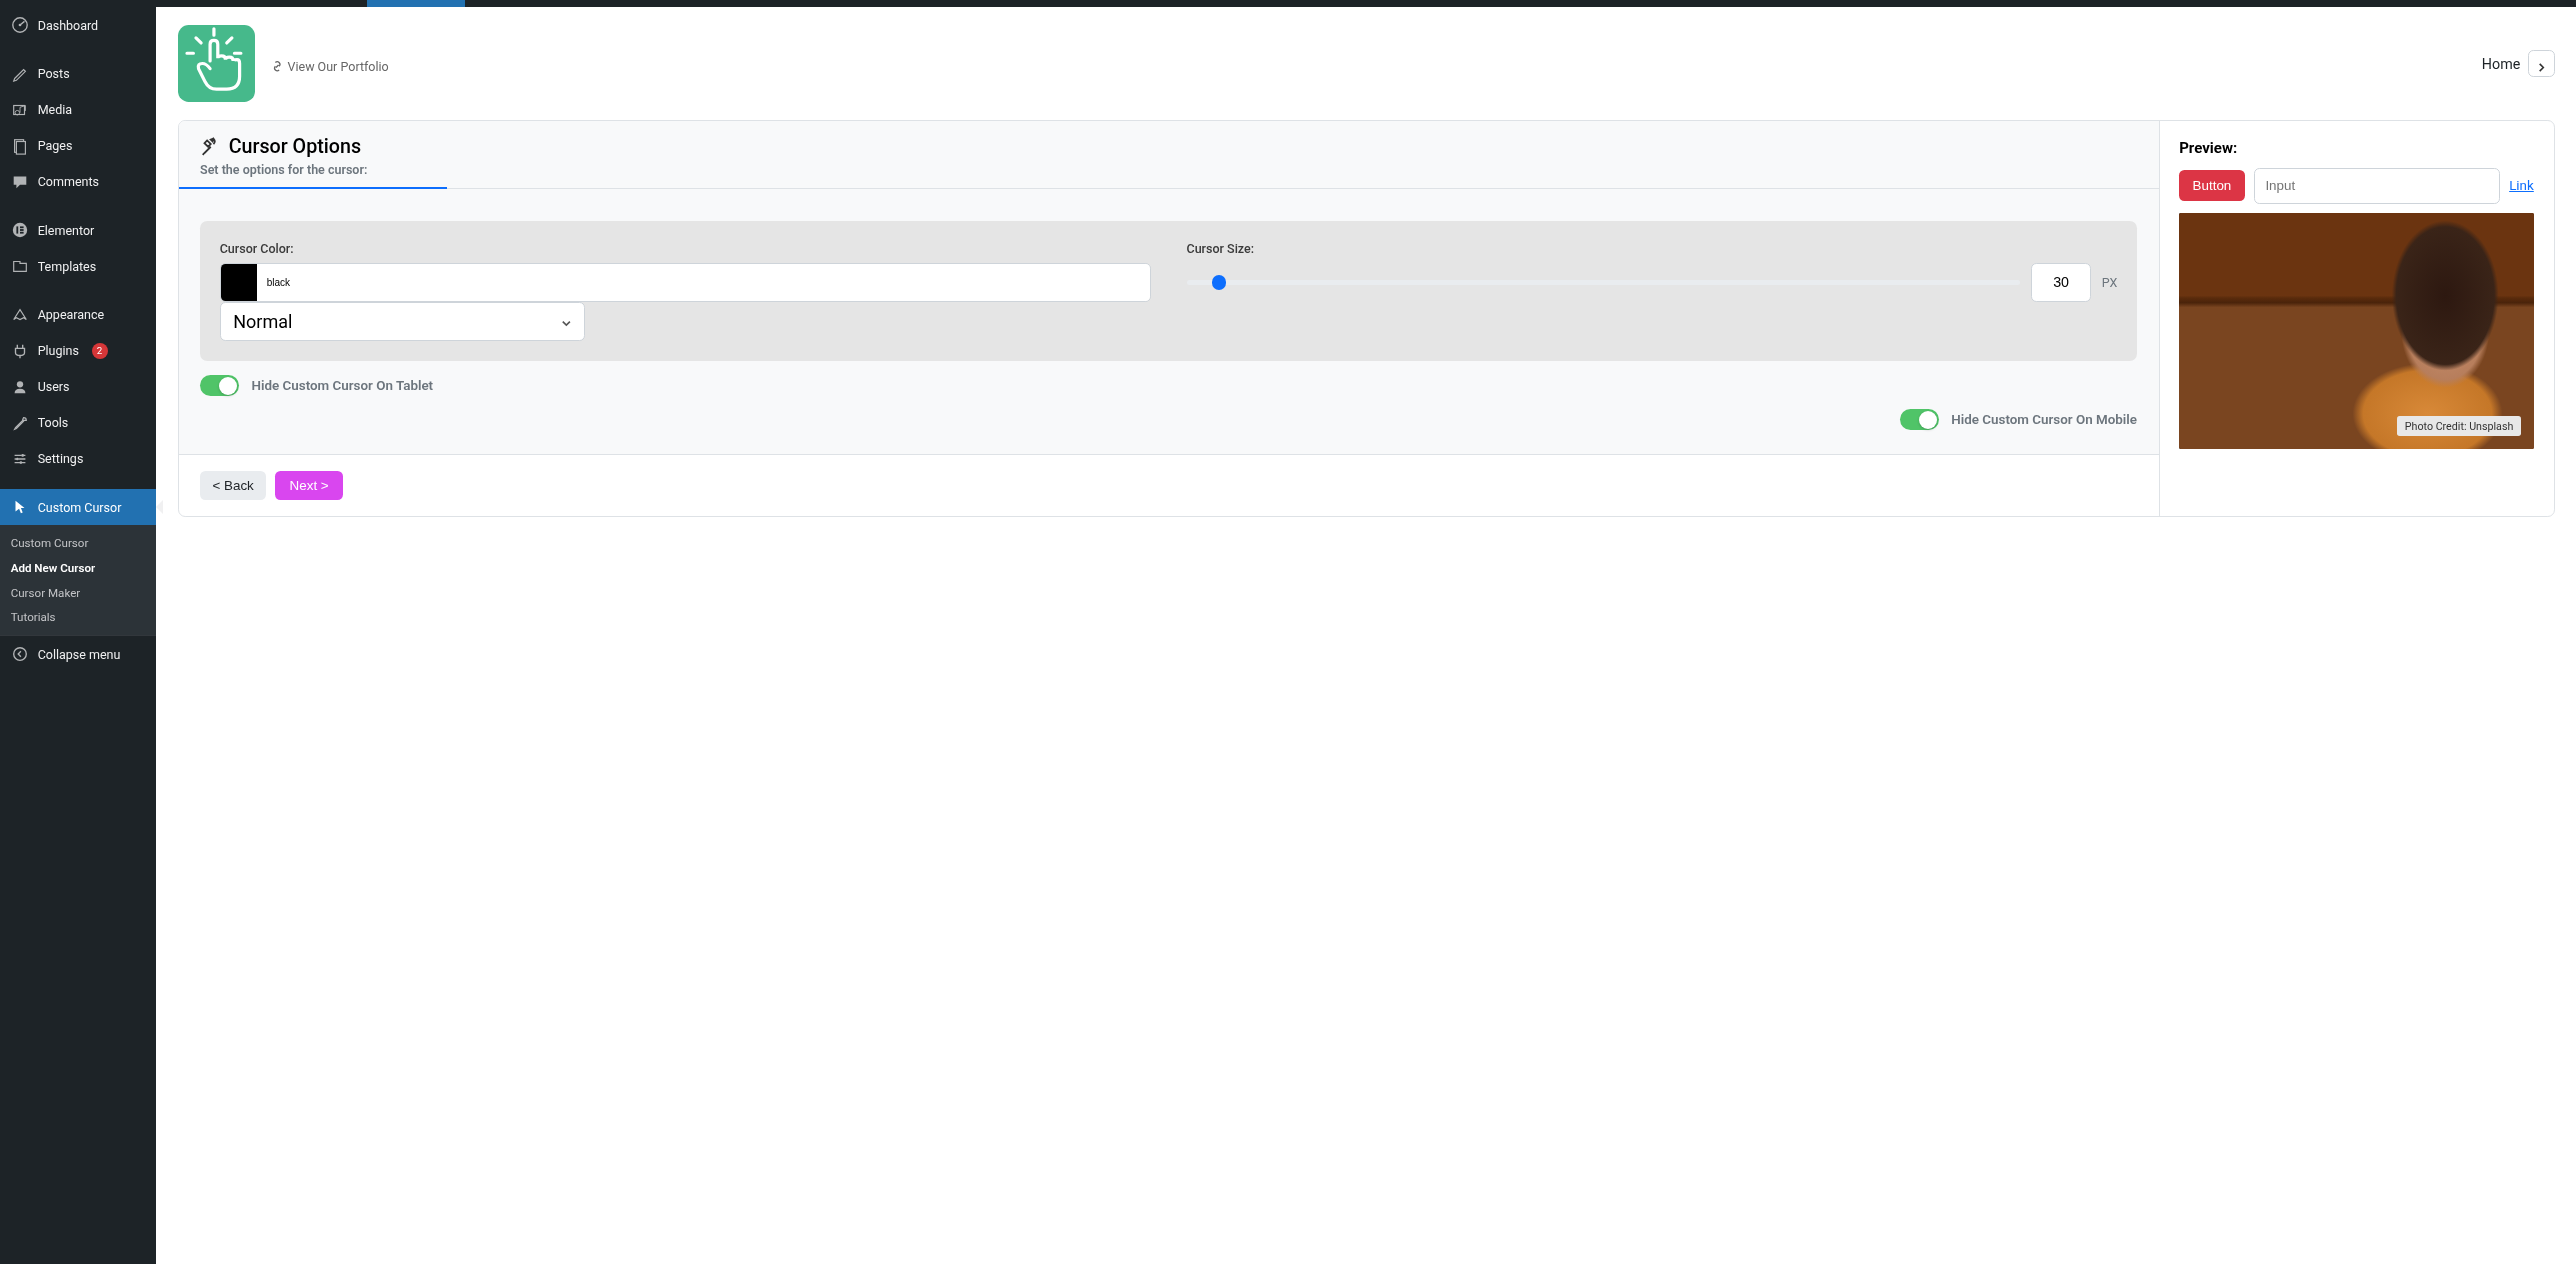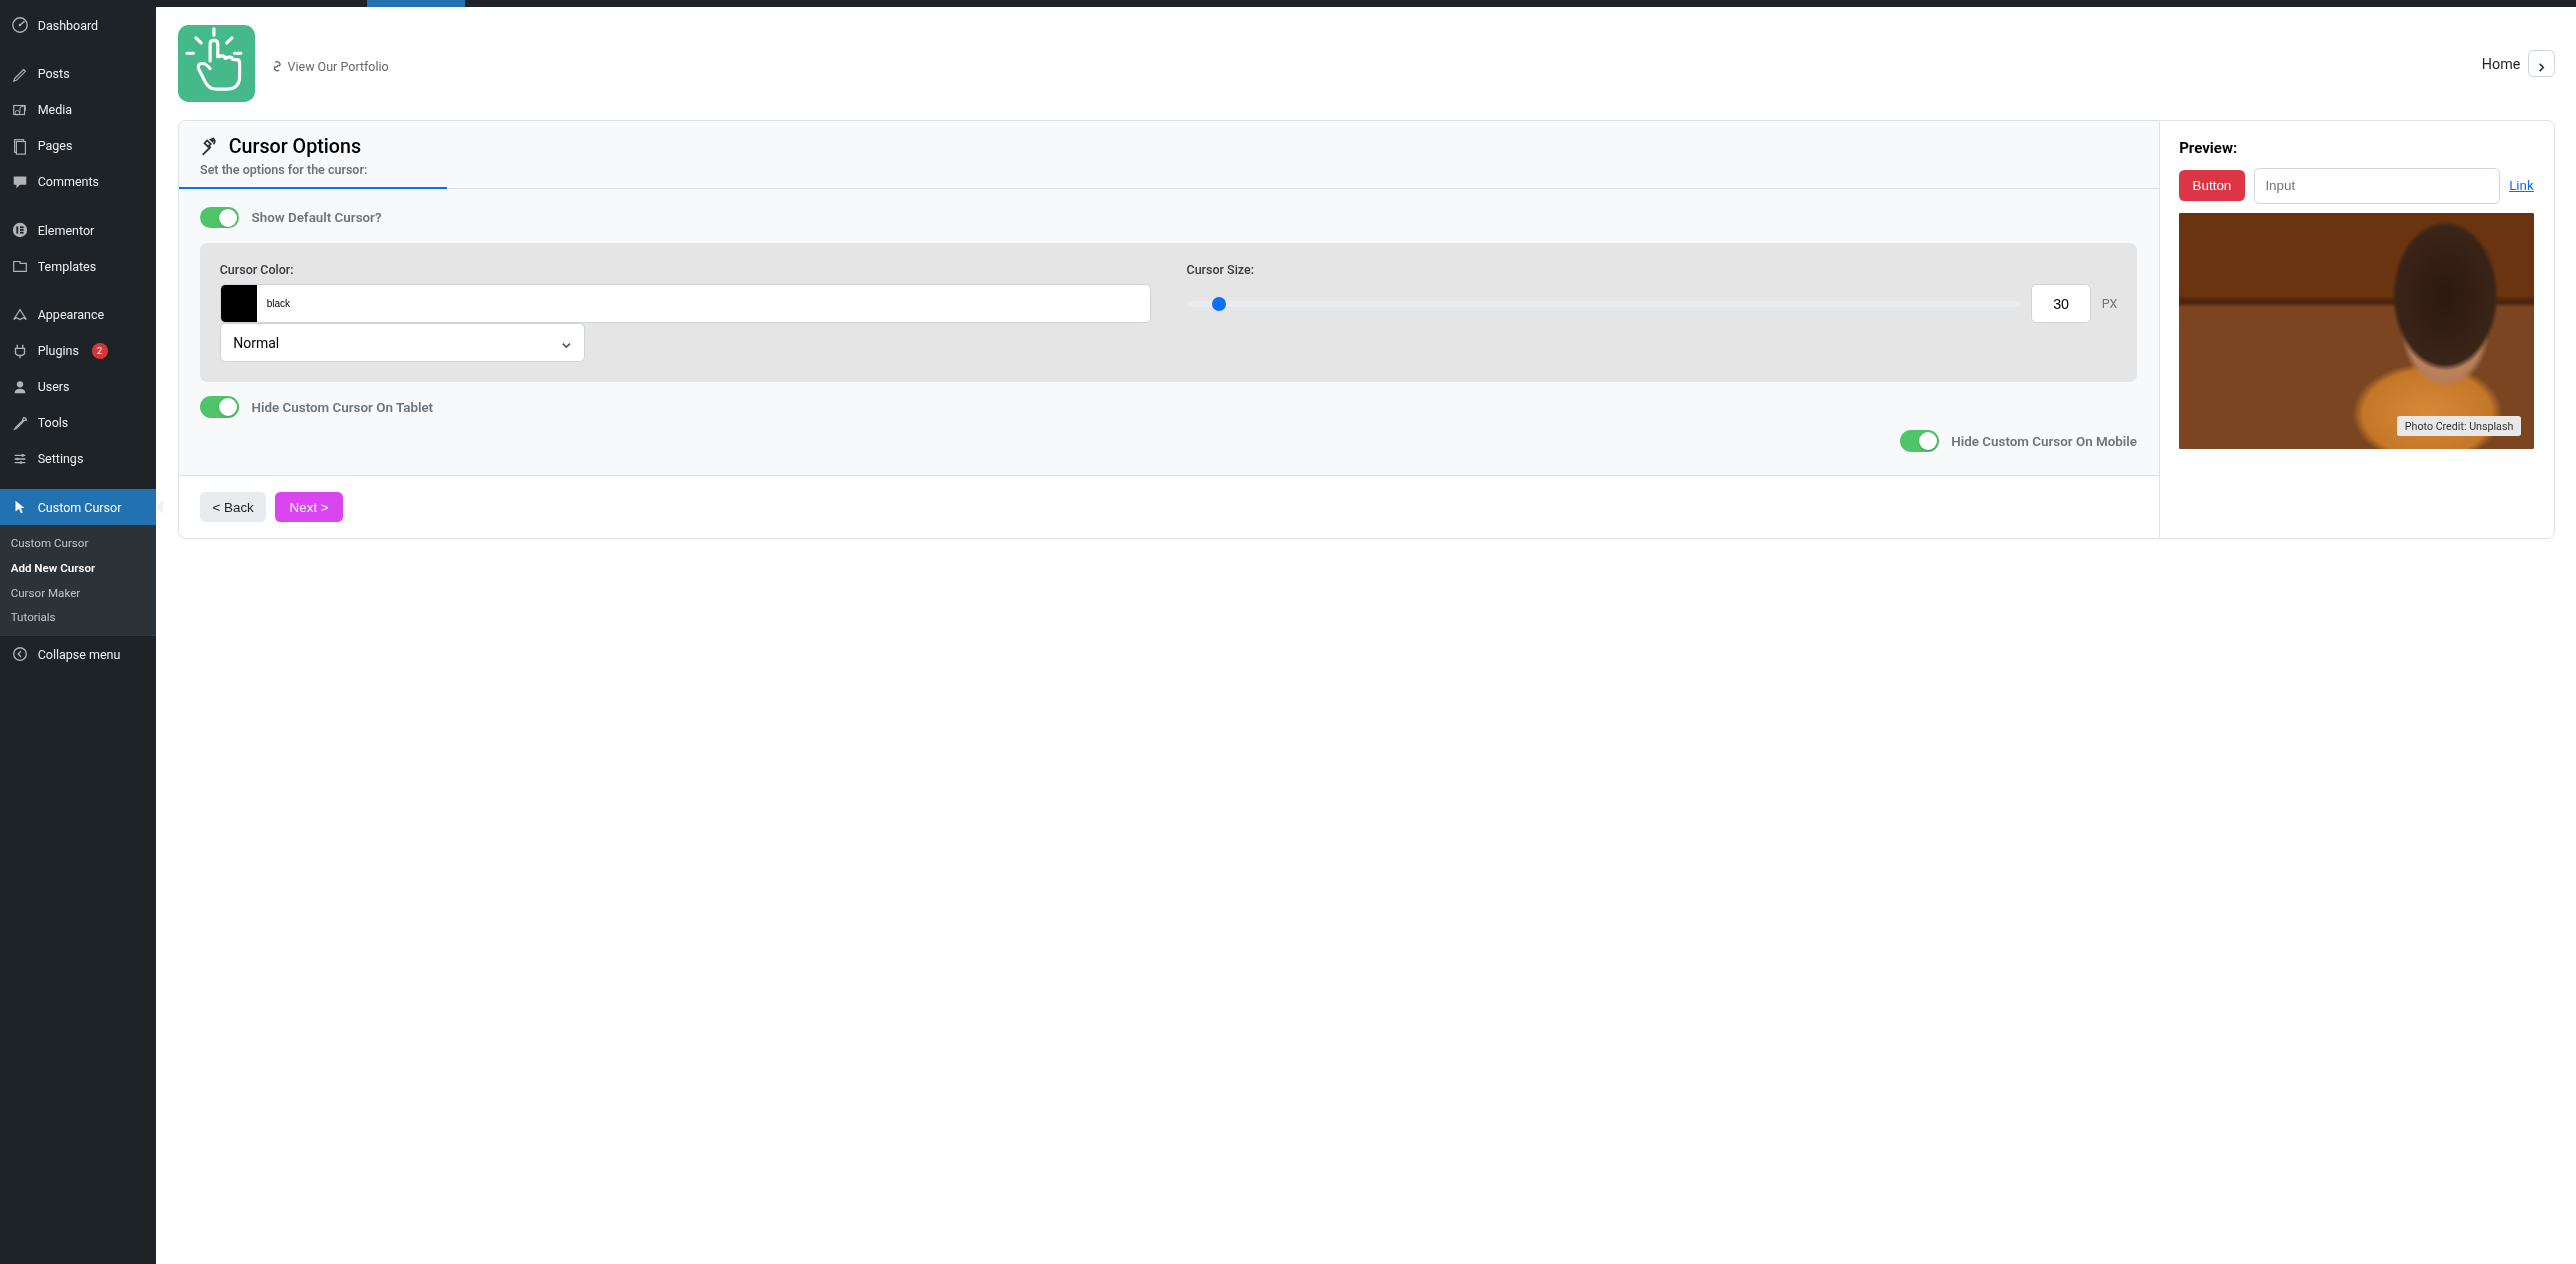--- a/index.html
+++ b/index.html
@@ -60,21 +60,21 @@
     .color-swatch { width:36px; background:#000; }
     .color-text { flex:1; border:none; outline:none; padding:0 10px; font-size:10px; }
     
     .size-row { display:flex; align-items:center; gap:10.7px; }
     .range-wrap { flex:1; position:relative; height:5.4px; background:#e9ecef; border-radius:5.4px; }
     .range-thumb { position:absolute; left:3%; top:-4.5px; width:14.3px; height:14.3px; border-radius:50%; background:#0d6efd; cursor:pointer; }
     .size-val { width:60px; height:39px; border:0.9px solid #ced4da; border-radius:5.4px; text-align:center; font-size:14.3px; outline:none; }
     .px { font-size:12.5px; color:#6c757d; }
     
     .select { border:0.9px solid #ced4da; border-radius:5.4px; height:39px; display:flex; align-items:center; padding:0 12.5px; justify-content:space-between; background:#fff; cursor:pointer; width:100%; max-width:365px; }
-    .select-text { font-size:14px; }
+    .select-text { font-size:18px; }
     
     .nav-row { display:flex; gap:9px; border-top:0.9px solid #dee2e6; padding:16px 21.5px; }
     .btn-secondary { background:#e9ecef; color:#212529; border:none; border-radius:5.4px; padding:7.2px 12.5px; font-size:13.4px; cursor:pointer; }
     .btn-primary { background:#d946ef; color:#fff; border:none; border-radius:5.4px; padding:7.2px 14.3px; font-size:13.4px; cursor:pointer; }
     
     
     .card-right { width:394px; padding:18px 19.7px; }
     .preview-title { font-size:15px; font-weight:700; margin-bottom:10.7px; }
     .preview-controls { display:flex; align-items:center; gap:9px; margin-bottom:9px; }
     .preview-btn { background:#dc3545; color:#fff; border:none; border-radius:5.4px; padding:8px 13.4px; font-size:13.4px; cursor:pointer; }
@@ -279,24 +279,20 @@
           <div class="section-title">
             <span style="width:21.5px;height:21.5px;"><svg viewBox="0 0 24 24" fill="none" stroke="#333" stroke-width="2">
                   <path d="M5 19 L12 12 M15 9 Q18 6 15 3 L14 6 L12 4 L15 3 M9 15 L4 20 L3 21 L4 20 M8 5 L5 8 L9 12 L12 9 Z"></path>
                 </svg></span>
             <span>Cursor Options</span>
           </div>
           <div class="section-sub">Set the options for the cursor:</div>
         </div>
 
         <div class="card-left-body">
-          <div class="toggle-row">
-            <div class="toggle"></div>
-            <span class="toggle-label">Show Default Cursor?</span>
-          </div>
 
           <div class="white-box">
             <div class="row2">
               <div class="col">
                 <div class="lbl">Cursor Color:</div>
                 <div class="color-input">
                   <div class="color-swatch"></div>
                   <input class="color-text" value="black" style="">
                 </div>
                 <div class="select">

